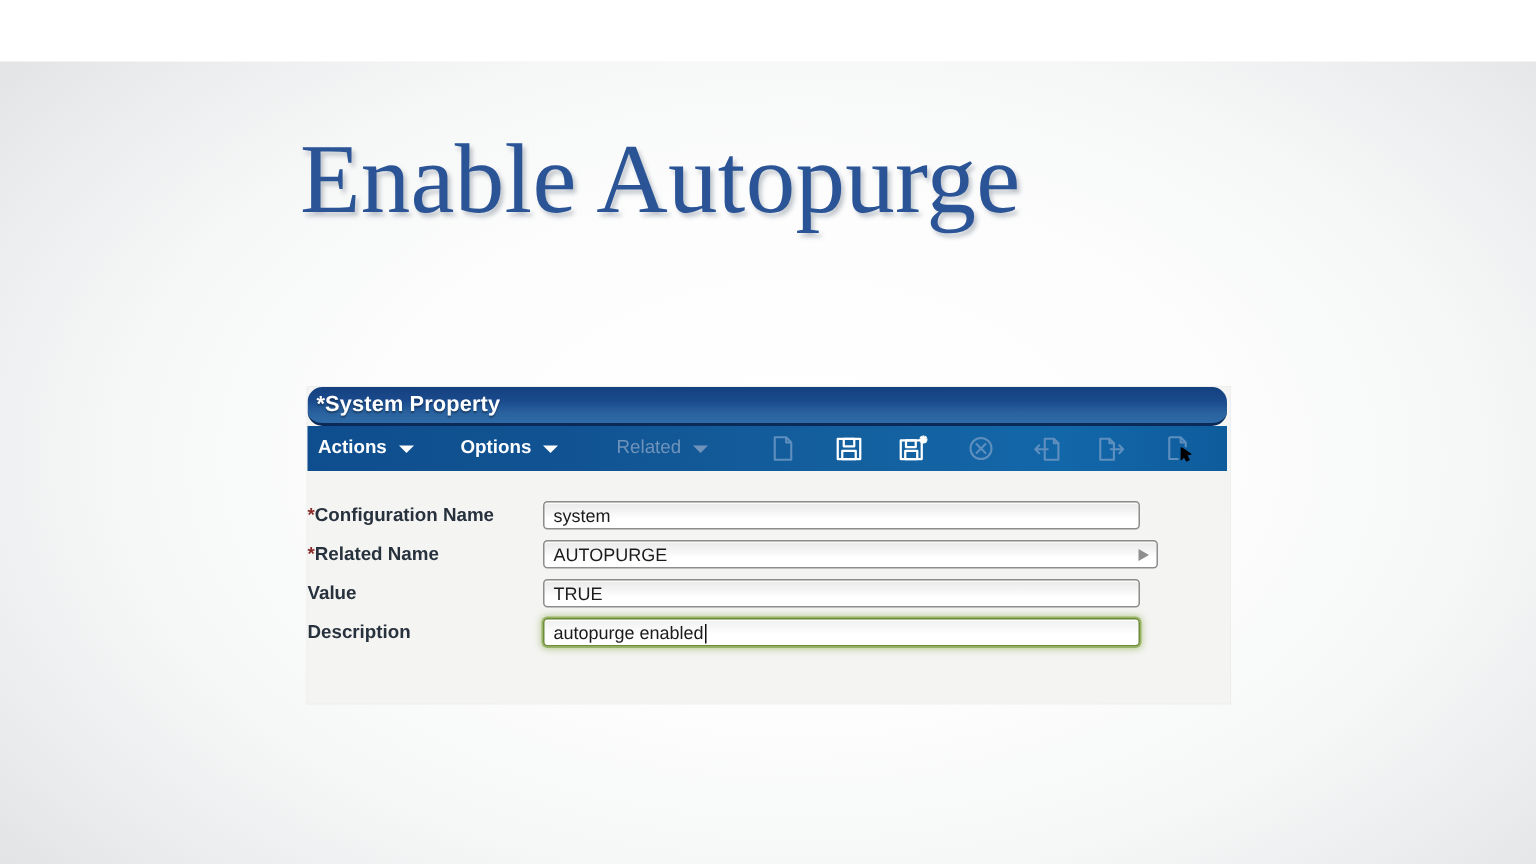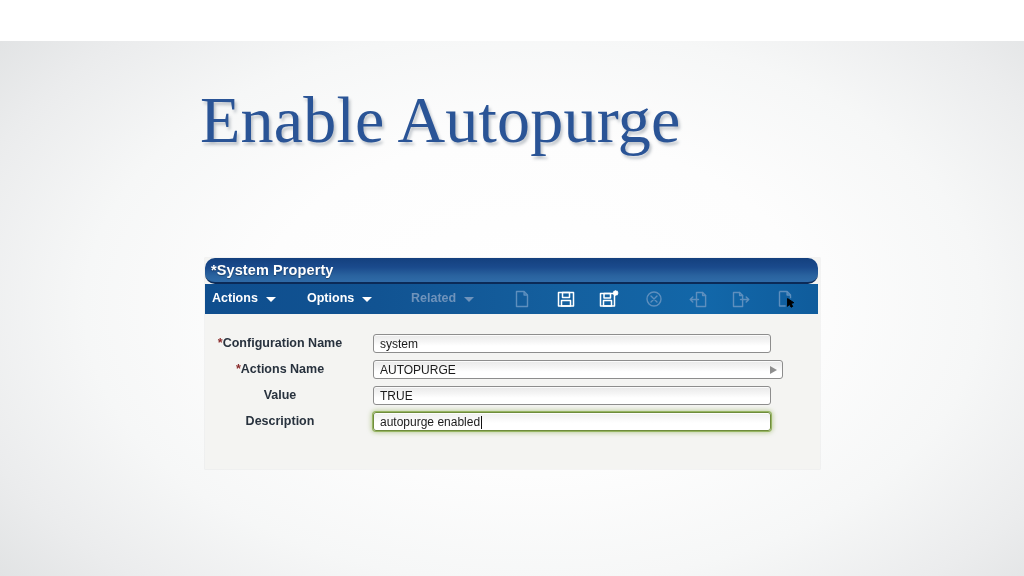--- a/index.html
+++ b/index.html
@@ -93,21 +93,21 @@
     position: absolute;
     top: 7px;
     font-size: 12.5px;
     font-weight: bold;
     color: #ffffff;
     white-space: nowrap;
     display: flex;
     align-items: center;
     gap: 8px;
   }
-  .menu-item.dim { color: #6f93bb; font-weight: bold; }
+  .menu-item.dim { color: #6f93bb; font-weight: normal; }
   .caret-dn {
     display: inline-block;
     width: 0; height: 0;
     border-left: 5px solid transparent;
     border-right: 5px solid transparent;
     border-top: 5px solid currentColor;
     margin-top: 2px;
   }
   #menu-actions  { left: 7px;   }
   #menu-options  { left: 102px; }
@@ -145,31 +145,31 @@
   #row-config { top: 20px; }
   #row-prop   { top: 46px; }
   #row-value  { top: 72px; }
   #row-desc   { top: 98px; }
 
   .field-label {
     position: absolute;
     left: 0;
     width: 150px;
     top: 2px;
-    text-align: center;
+    text-align: left;
     font-size: 12.5px;
     font-weight: bold;
     color: #28323e;
     white-space: nowrap;
   }
   .req-star { color: #8a2b2b; }
 
   .field-box {
     position: absolute;
-    left: 168px;
+    left: 157px;
     height: 19px;
     box-sizing: border-box;
     border: 1px solid #8d8d8d;
     border-radius: 3px;
     background: linear-gradient(to bottom, #e9e9e9 0%, #f5f5f5 38%, #ffffff 64%, #ffffff 100%);
     box-shadow: inset 0 1px 0 rgba(255,255,255,0.8);
   }
   .field-box .field-text {
     position: absolute;
     left: 6px;
@@ -356,21 +356,21 @@
     <div id="panel-body">
 
       <div class="form-row" id="row-config">
         <div class="field-label"><span class="req-star">*</span><span>Configuration Name</span></div>
         <div class="field-box w-std">
           <span class="field-text" placeholder="">system</span>
         </div>
       </div>
 
       <div class="form-row" id="row-prop">
-        <div class="field-label"><span class="req-star">*</span><span>Actions Name</span></div>
+        <div class="field-label"><span class="req-star">*</span><span>Related Name</span></div>
         <div class="field-box w-wide">
           <span class="field-text" placeholder="">AUTOPURGE</span>
           <span class="lov-arrow"></span>
         </div>
       </div>
 
       <div class="form-row" id="row-value">
         <div class="field-label">Value</div>
         <div class="field-box w-std">
           <span class="field-text" placeholder="">TRUE</span>

